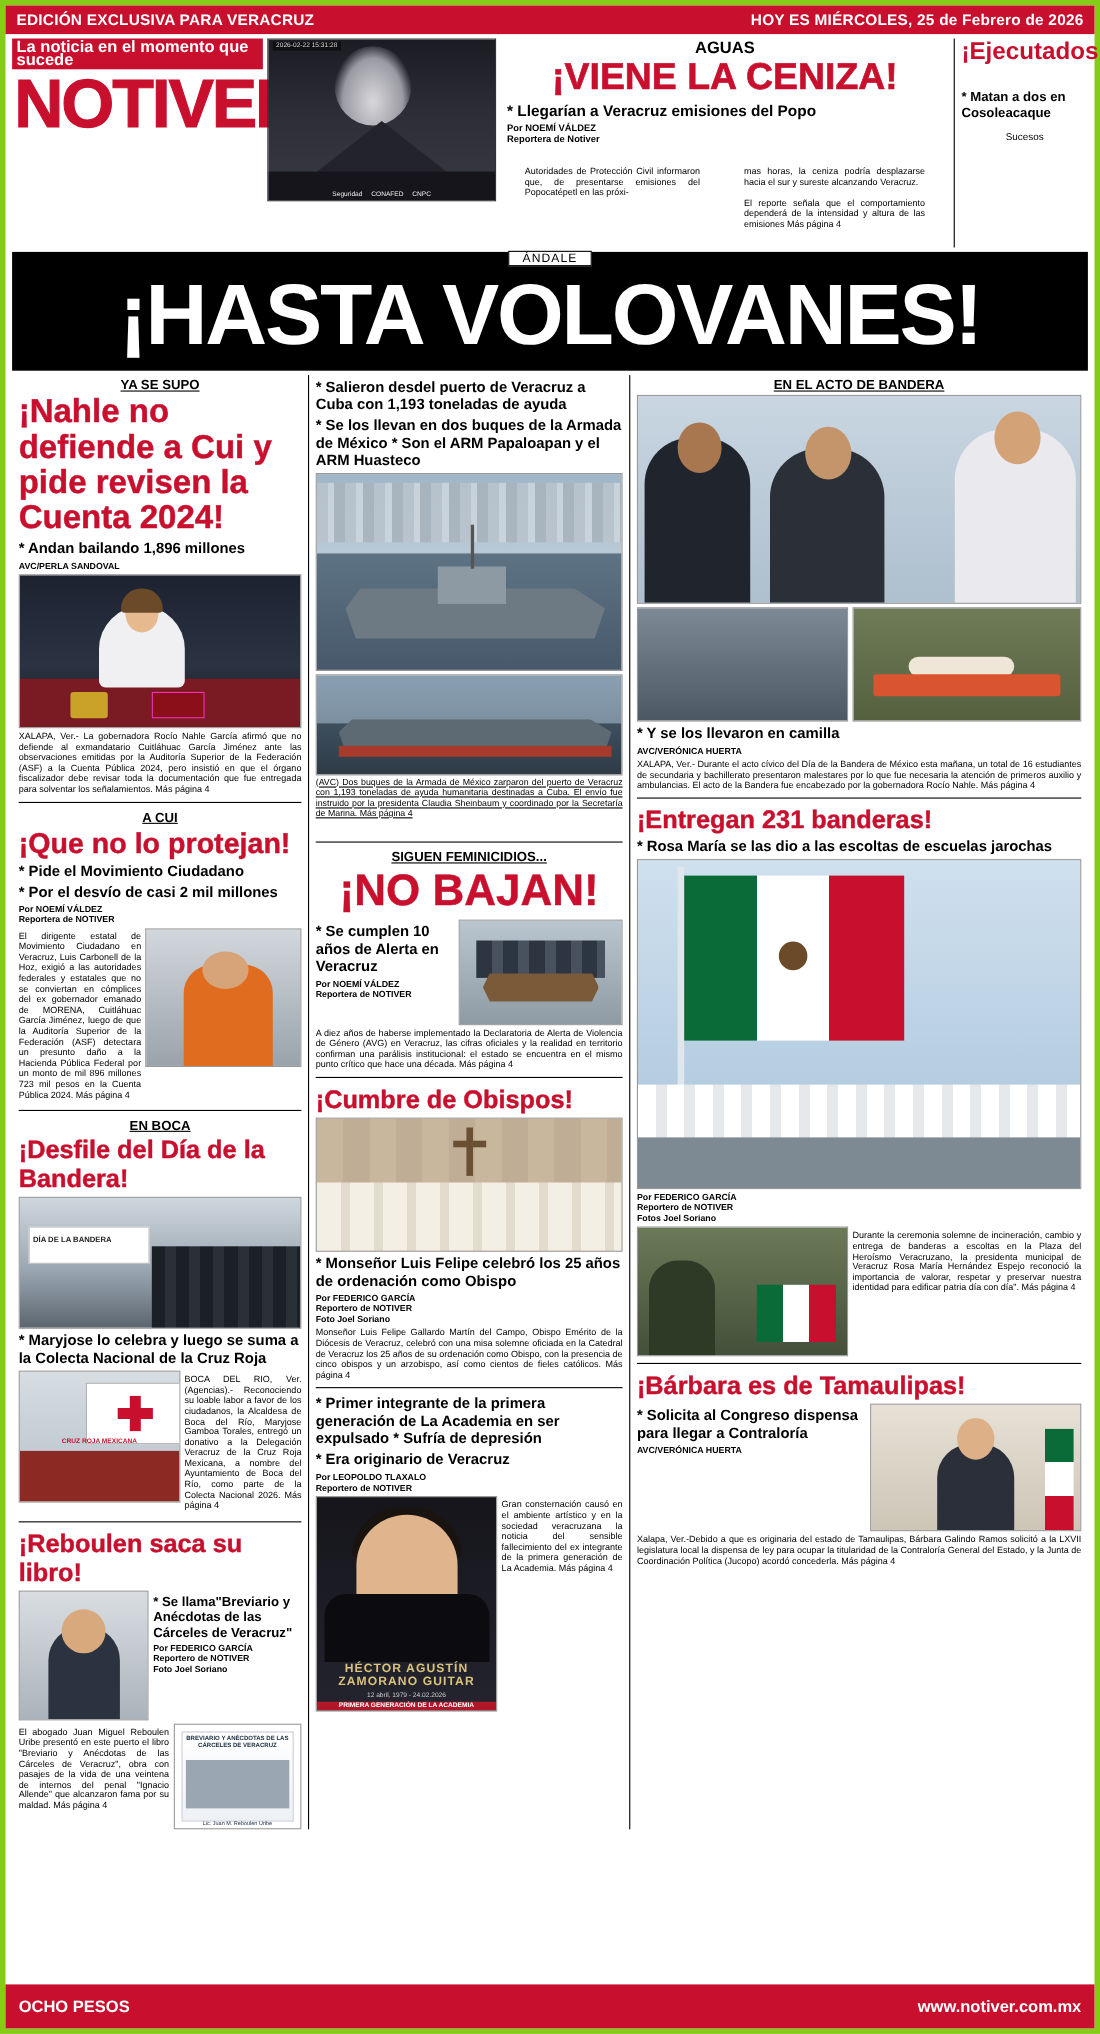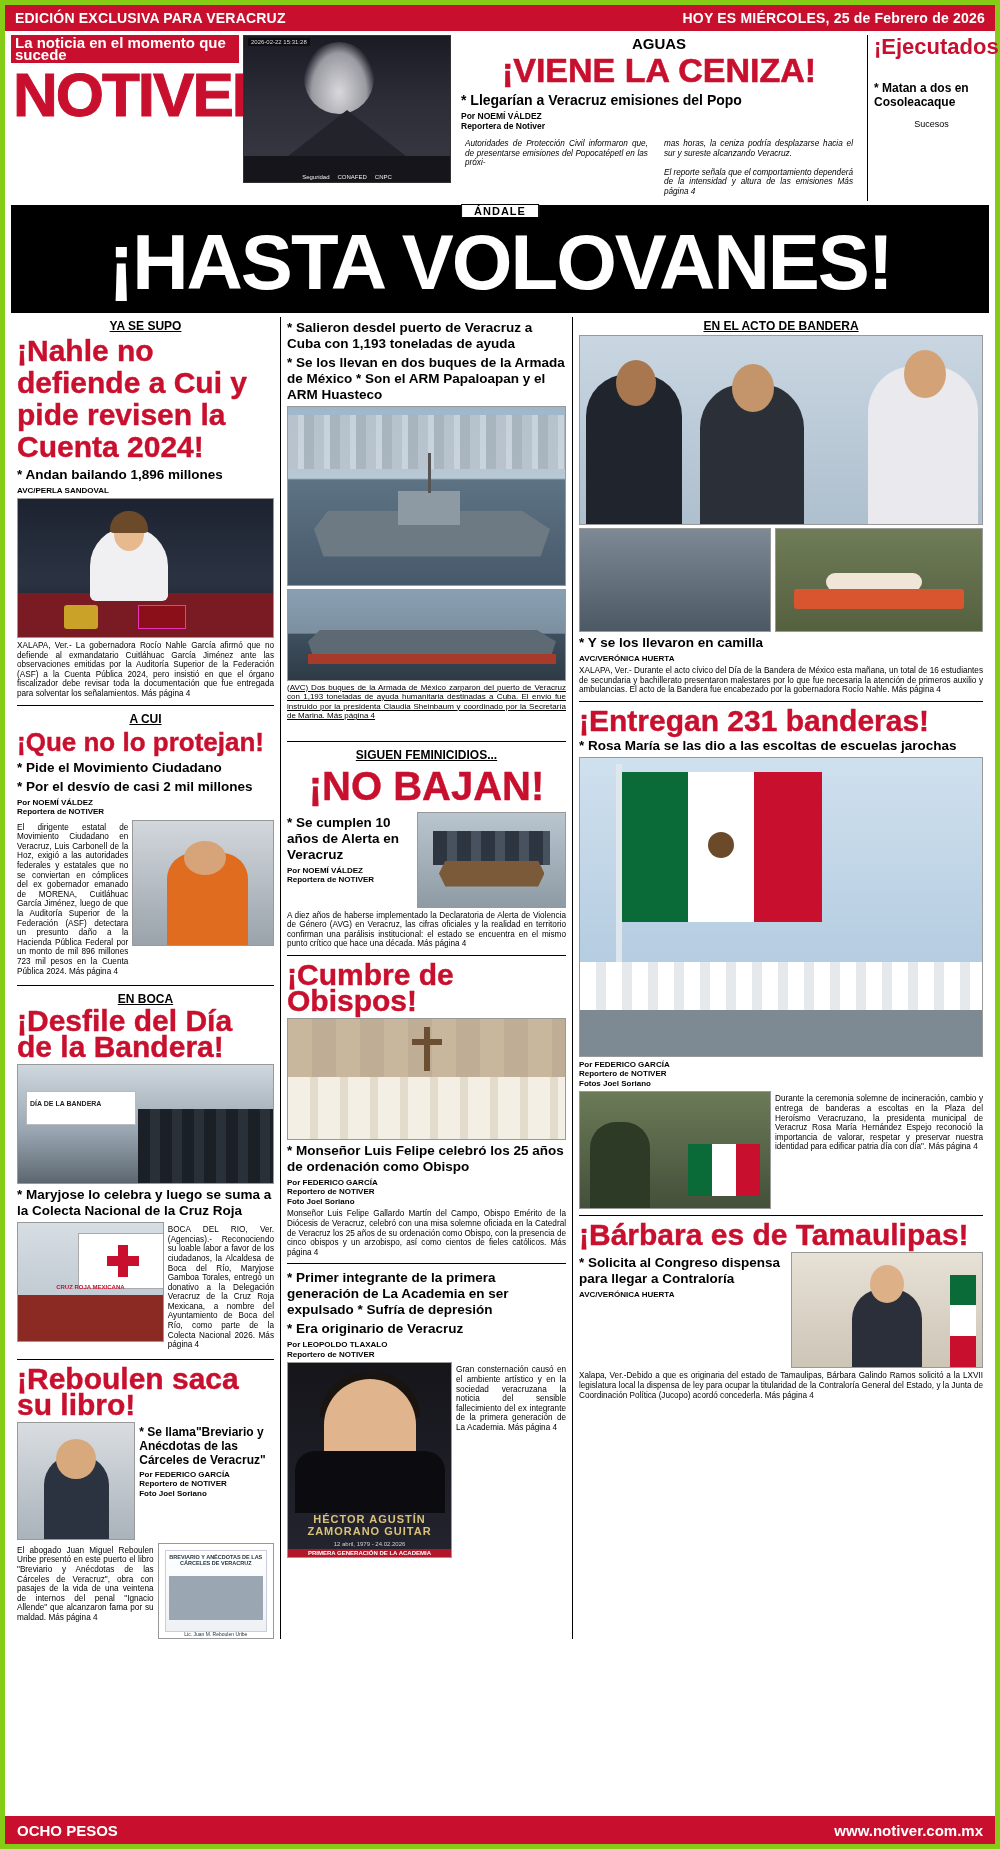--- a/index.html
+++ b/index.html
@@ -58,33 +58,33 @@
   }
   .mh-center { flex:1; padding:0 6px; }
   .kicker-c { text-align:center; font-weight:bold; font-size:15px; }
   .mh-head {
     color:#c8102e; font-weight:bold; font-size:34px; line-height:36px; text-align:center;
     -webkit-text-stroke:.6px #c8102e;
   }
   .mh-sub { font-weight:bold; font-size:14px; margin-top:4px; }
   .mh-by { font-size:8.5px; font-weight:bold; margin-top:3px; line-height:10px; }
   .mh-cols { display:flex; gap:8px; margin-top:4px; }
-  .mh-cols p { margin:4px; font-size:8.2px; line-height:9.6px; text-align:justify;font-style:italic; }
+  .mh-cols p { margin:16px; font-size:8.2px; line-height:9.6px; text-align:justify; }
   .mh-right { width:122px; border-left:1px solid #000; padding-left:6px; }
   .mh-right .h {
     color:#c8102e; font-weight:bold; font-size:22px; line-height:24px; text-align:center;
   }
   .mh-right .s { font-weight:bold; font-size:12px; margin-top:22px; line-height:14px; }
   .mh-right .t { font-size:9px; text-align:center; margin-top:10px; }
 
   
   .banner-wrap { background:#000; margin:2px 6px 4px 6px; padding:2px; position:relative; }
   .banner-kicker {
     position:absolute; top:-1px; left:50%; transform:translateX(-50%);
-    background:#fff; color:#000; font-weight:bold; font-size:11px; padding:0 12px; letter-spacing:1px;
+    background:#fff; color:#000; font-weight:normal; font-size:11px; padding:0 12px; letter-spacing:1px;
     border:1px solid #000;
   }
   .banner {
     background:#000; color:#fff; text-align:center;
     font-weight:bold; font-size:78px; line-height:86px; letter-spacing:-2px;
     padding:12px 0 6px; font-family:"Liberation Sans", sans-serif;
   }
 
   
   .grid { display:flex; gap:0; padding:0 6px 0 6px; }
@@ -92,21 +92,21 @@
   .col1 { width:270px; border-right:1px solid #000; }
   .col2 { width:292px; border-right:1px solid #000; }
   .col3 { width:auto; flex:1; }
 
   .kicker { text-align:center; font-weight:bold; font-size:12px; text-decoration:underline; margin:2px 0 2px; }
   h1.red {
     color:#c8102e; font-weight:bold; font-size:30px; line-height:32px; margin:0 0 4px 0;
     -webkit-text-stroke:.4px #c8102e;
   }
   h1.red.sm { font-size:26px; line-height:28px; }
-  h1.red.xs { font-size:30px; line-height:26px; }
+  h1.red.xs { font-size:23px; line-height:26px; }
   h2.bullet { font-weight:bold; font-size:13.5px; line-height:16px; margin:3px 0; }
   .byline { font-size:8px; font-weight:bold; line-height:9.5px; margin:3px 0; }
   .body { font-size:8.2px; line-height:9.6px; text-align:justify; margin:3px 0; }
 
   hr.sep { border:0; border-top:1px solid #000; margin:6px 0; }
 
   
   .ph { position:relative; overflow:hidden; background:#5a6470; border:1px solid #999; }
   .ph .cap {
     position:absolute; bottom:0; left:0; right:0; font-size:7px; color:#fff;
@@ -197,21 +197,21 @@
 
   .ph-feminicidios { height:96px; width:54%; background:linear-gradient(#b9c6cf,#8e9ba5); }
   .ph-feminicidios .coffin { position:absolute; bottom:20px; left:14%; width:72%; height:26px; background:#7b5a3a; clip-path:polygon(6% 0,94% 0,100% 50%,94% 100%,6% 100%,0 50%); }
   .ph-feminicidios .pp { position:absolute; bottom:42px; left:10%; width:80%; height:34px; background:repeating-linear-gradient(90deg,#2d3540 0 14px,#47525e 14px 24px); }
 
   
   .row2 { display:flex; gap:4px; }
 
   
   .footer {
-    position:absolute; bottom:0; left:0; right:0; height:28px; background:#c8102e; color:#fff;
+    position:absolute; bottom:0; left:0; right:0; height:40px; background:#c8102e; color:#fff;
     display:flex; align-items:center; justify-content:space-between; padding:0 12px;
     font-weight:bold; font-size:15px;
   }
 </style>
 </head>
 <body>
 
 <div class="page">
 
   <div class="topbar">

